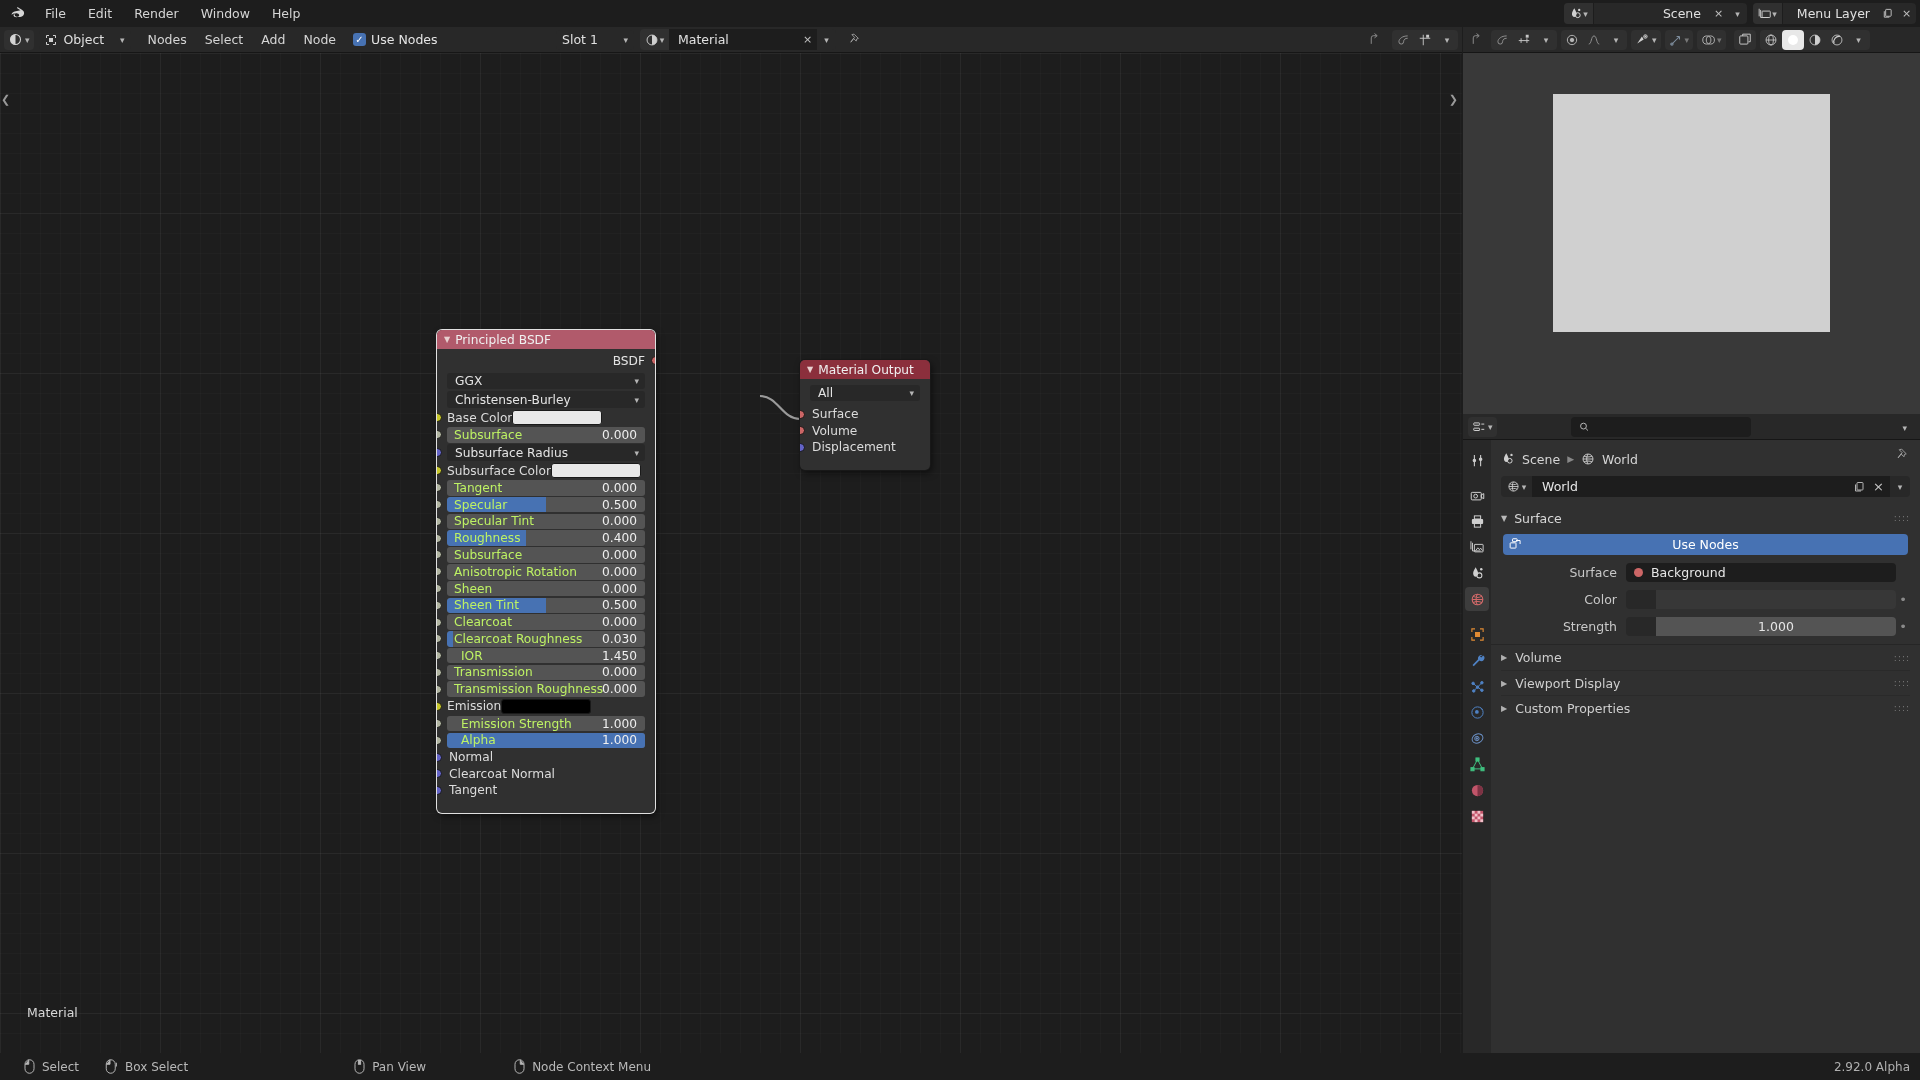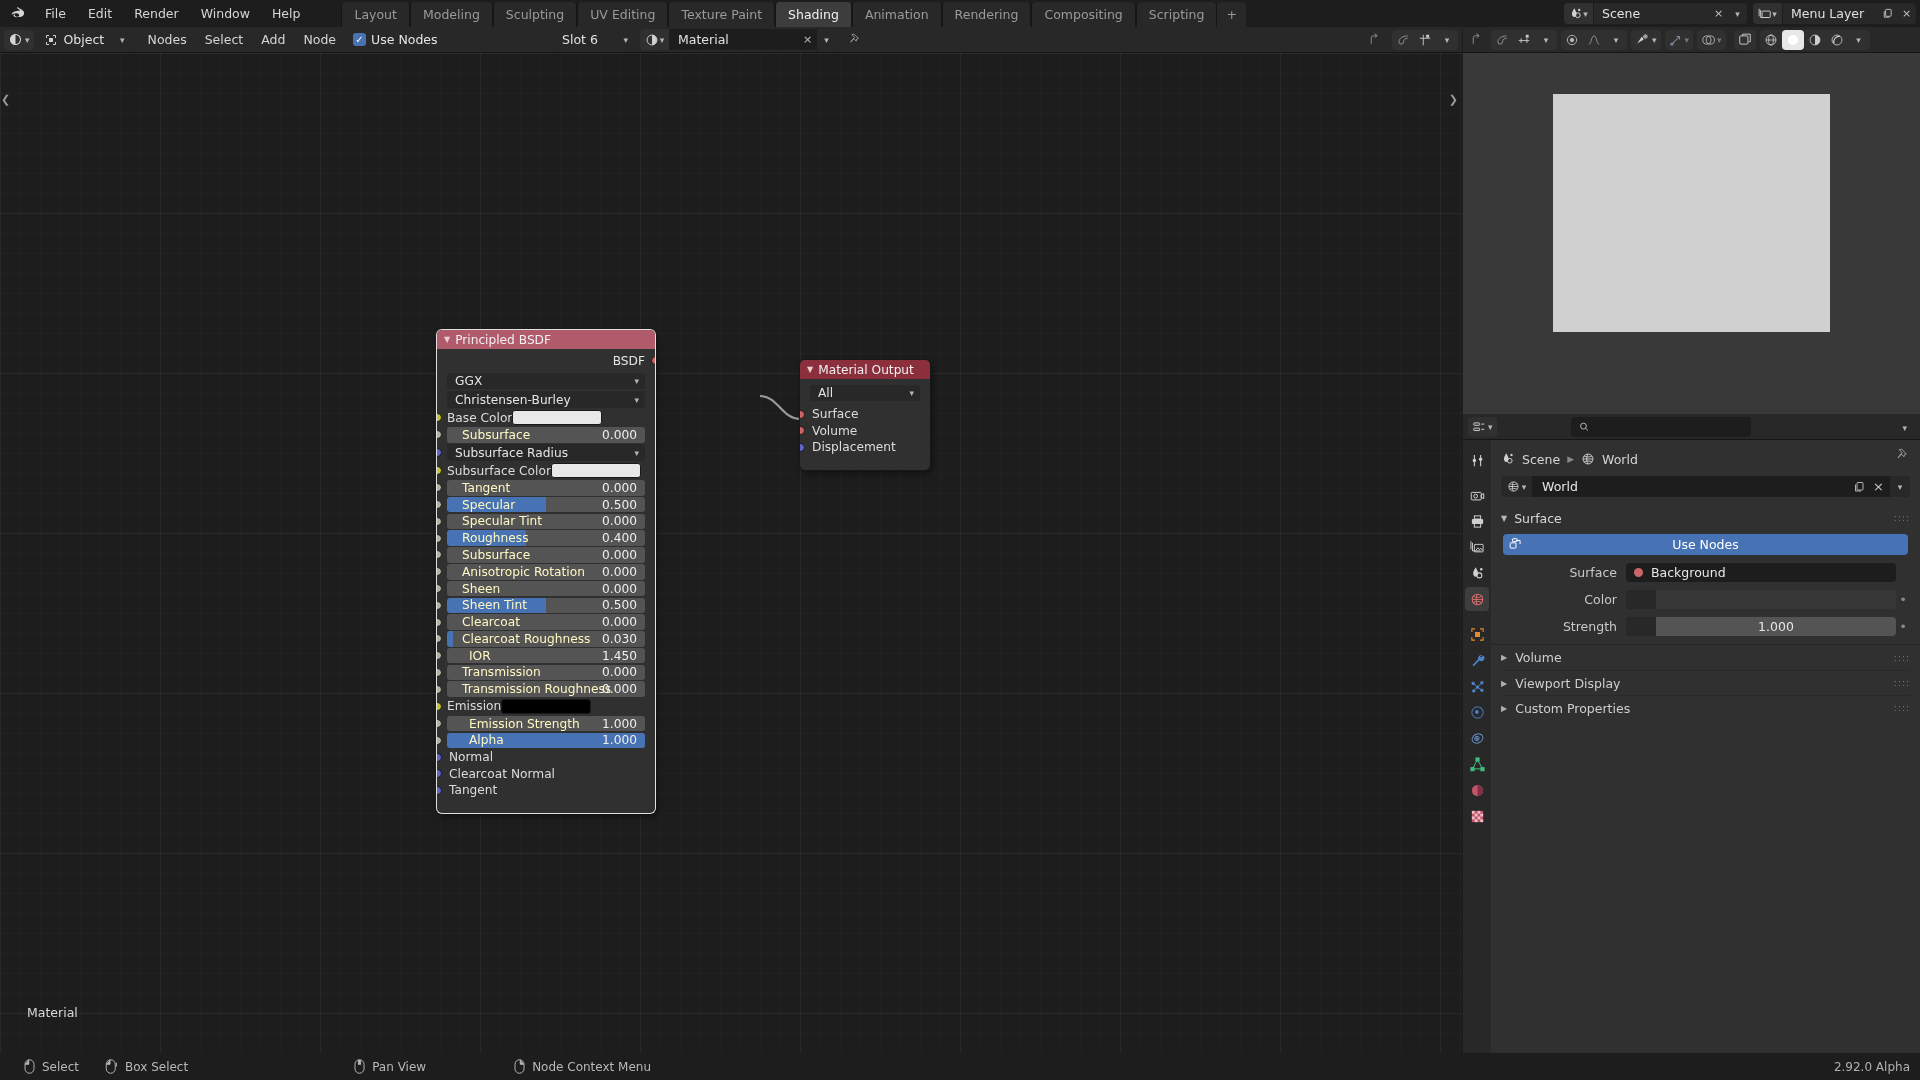--- a/index.html
+++ b/index.html
@@ -11,21 +11,21 @@
     color: #e5e5e5;
     overflow: hidden;
     -webkit-font-smoothing: antialiased;
   }
   #app { position: relative; width: 1920px; height: 1080px; }
 
   
   .topbar {
     position: absolute; left: 0; top: 0; width: 1920px; height: 27px;
     background: #1d1d1d;
-    display: flex; align-items: center;
+    display: flex; align-items: center; text-align: right;
   }
   .blender-logo { width: 34px; display: flex; align-items: center; justify-content: center; }
   .menu-item {
     padding: 2px 11px; color: #d5d5d5; font-size: 12.5px; line-height: 18px;
     border-radius: 3px; cursor: default; white-space: nowrap;
   }
   .ws-tabs { display: flex; align-items: flex-end; height: 27px; margin-left: 30px; }
   .ws-tab {
     padding: 0 12px; height: 25px; line-height: 25px; font-size: 12.5px;
     color: #9a9a9a; background: #282828;
@@ -132,21 +132,21 @@
   .out-row { justify-content: flex-end; color: #e4e4e4; height: 17px; }
   .prop {
     width: 100%; height: 15.5px; background: #545454; border-radius: 3px;
     display: flex; align-items: center; position: relative; overflow: hidden;
     font-size: 12.2px;
   }
   .prop .fill {
     position: absolute; left: 0; top: 0; bottom: 0; background: #4772b3;
     border-radius: 3px 0 0 3px;
   }
-  .prop .lbl { position: relative; padding-left: 7px; color: #fef9c3; margin-left: 8px; }
+  .prop .lbl { position: relative; padding-left: 7px; color: #bef264; }
   .prop .val { position: absolute; right: 8px; color: #f0f0f0; }
   .menu-prop {
     width: 100%; height: 16.5px; background: #282828; border-radius: 3px;
     display: flex; align-items: center; justify-content: space-between;
     padding: 0 6px 0 8px; color: #e4e4e4; font-size: 12.2px;
   }
   .color-row { display: flex; align-items: center; }
   .color-row .name { color: #dcdcdc; }
   .color-swatch { width: 90px; height: 15px; border-radius: 3px; border: 1px solid #1a1a1a; }
   .plain-label { color: #dcdcdc; padding-left: 2px; }
@@ -282,33 +282,20 @@
         <path d="M3.5 13.8c.2-2.3 2-4.2 4.4-4.7l8.3-1.6c-1.6-.9-3.3-1.9-4-2.4-.9-.7-1-1.2-.7-1.6.3-.4 1-.4 1.7.1.6.4 3.4 2.2 5.5 3.6 1.6 1.1 2.6 2.6 2.6 4.3 0 3-3.1 5.5-7 5.5s-7-2.5-6.8-5.2zm6.9-2.2c-2.2 0-4 1.2-4 2.8s1.8 2.8 4 2.8 4-1.3 4-2.8-1.8-2.8-4-2.8z"></path>
         <circle cx="10.4" cy="14.4" r="1.9" fill="#1d1d1d"></circle>
       </svg>
     </div>
     <div class="menu-item">File</div>
     <div class="menu-item">Edit</div>
     <div class="menu-item">Render</div>
     <div class="menu-item">Window</div>
     <div class="menu-item">Help</div>
 
-    <div class="ws-tabs">
-      <div class="ws-tab">Layout</div>
-      <div class="ws-tab">Modeling</div>
-      <div class="ws-tab">Sculpting</div>
-      <div class="ws-tab">UV Editing</div>
-      <div class="ws-tab">Texture Paint</div>
-      <div class="ws-tab active">Shading</div>
-      <div class="ws-tab">Animation</div>
-      <div class="ws-tab">Rendering</div>
-      <div class="ws-tab">Compositing</div>
-      <div class="ws-tab">Scripting</div>
-      <div class="ws-tab plus">+</div>
-    </div>
 
     <div class="topbar-right">
       <div class="field-group">
         <div class="fg-icon">
           <svg width="14" height="14" viewBox="0 0 24 24" fill="#d0d0d0">
             <path d="M9 2c-1.5 3-4 6.5-4 9.5C5 14.5 6.8 17 9 17s4-2.5 4-5.5C13 8.5 10.5 5 9 2z"></path>
             <circle cx="17.5" cy="5" r="2"></circle>
             <circle cx="15" cy="14" r="4.2" fill="none" stroke="#d0d0d0" stroke-width="1.7"></circle>
           </svg>
           <span class="chev">▾</span>
@@ -362,21 +349,21 @@
       <div class="hdr-menu">Select</div>
       <div class="hdr-menu">Add</div>
       <div class="hdr-menu">Node</div>
       <div class="checkbox-row">
         <span class="cb">✓</span>
         <span>Use Nodes</span>
       </div>
 
       <div style="position:absolute;left:556px;display:flex;align-items:center;gap:6px">
         <div class="dropdown" style="width:78px">
-          <span>Slot 6</span>
+          <span>Slot 1</span>
           <span class="chev">▾</span>
         </div>
         <div class="field-group" style="width:196px">
           <div class="fg-icon" style="width:30px">
             <svg width="14" height="14" viewBox="0 0 24 24" fill="none" stroke="#d0d0d0" stroke-width="1.6">
               <circle cx="12" cy="12" r="8.5"></circle>
                 <path d="M12 3.5a8.5 8.5 0 010 17z" fill="#d0d0d0" stroke="none"></path>
             </svg>
             <span class="chev" style="margin-left:1px">▾</span>
           </div>

